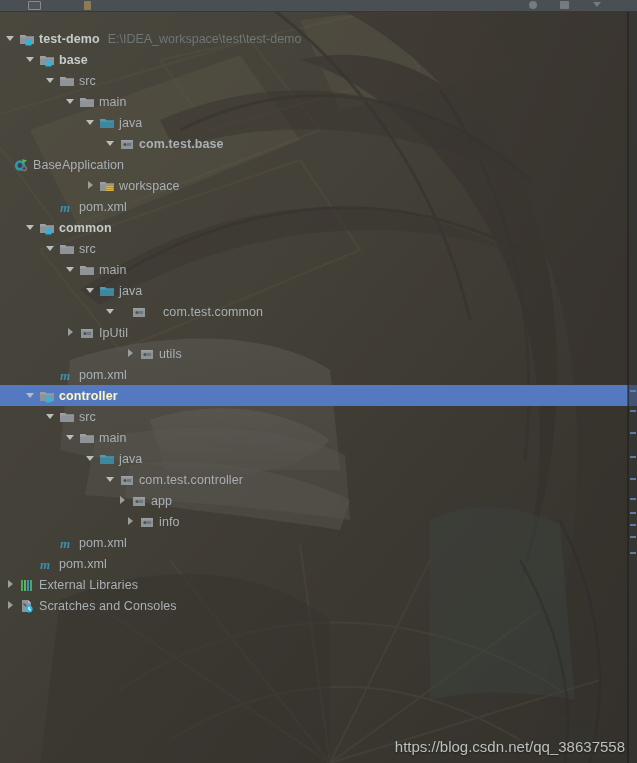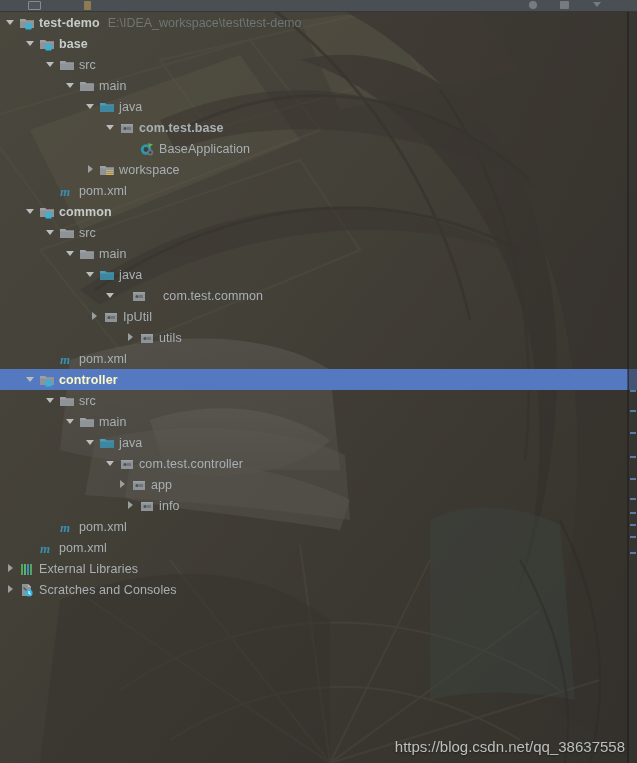--- a/index.html
+++ b/index.html
@@ -92,21 +92,21 @@
     top: 12px; bottom: 0;
     right: 9px;
     width: 1px;
     background: rgba(25,27,25,0.45);
     z-index: 24;
   }
 
   
   .tree {
     position: absolute;
-    top: 12px; left: 0; right: 0;
+    top: 28px; left: 0; right: 0;
     z-index: 10;
     font-size: 12.5px;
     color: #a9b0b4;
     user-select: none;
   }
   .row {
     position: relative;
     height: 21px;
     display: flex;
     align-items: center;
@@ -331,21 +331,21 @@
         <span class="icon">
           <svg width="16" height="16" viewBox="0 0 16 16">
             <path d="M2 4h12v9H2z" fill="#8d9396"></path>
             <path d="M2 4h12v1.5H2z" fill="#9aa0a3"></path>
             <circle cx="6" cy="8.5" r="1.6" fill="#4c5356"></circle>
             <rect x="8" y="7" width="4" height="3" fill="#6f7679"></rect>
           </svg>
         </span>
         <span class="label">com.test.base</span>
       </div>
-      <div class="row" style="padding-left: 126px;">
+      <div class="row" style="">
         <span class="arrow none"></span>
         <span class="icon">
           <svg width="16" height="16" viewBox="0 0 16 16">
             <circle cx="7" cy="8.5" r="5.2" fill="#2f97a8"></circle>
             <circle cx="7" cy="8.5" r="2.4" fill="#3b4043"></circle>
             <path d="M9 2.2 L14 3.2 L10.2 6.4 Z" fill="#62b54a"></path>
             <circle cx="11.2" cy="11.4" r="3" fill="#6b7275"></circle>
             <circle cx="11.2" cy="11.4" r="1.2" fill="#3b4043"></circle>
           </svg>
         </span>
@@ -421,21 +421,21 @@
         <span class="icon">
           <svg width="16" height="16" viewBox="0 0 16 16">
             <path d="M2 4h12v9H2z" fill="#8d9396"></path>
             <path d="M2 4h12v1.5H2z" fill="#9aa0a3"></path>
             <circle cx="6" cy="8.5" r="1.6" fill="#4c5356"></circle>
             <rect x="8" y="7" width="4" height="3" fill="#6f7679"></rect>
           </svg>
         </span>
         <span class="label">com.test.common</span>
       </div>
-      <div class="row" style="padding-left: 90px;">
+      <div class="row" style="padding-left: 66px;">
         <span class="arrow collapsed"></span>
         <span class="icon">
           <svg width="16" height="16" viewBox="0 0 16 16">
             <path d="M2 4h12v9H2z" fill="#8d9396"></path>
             <path d="M2 4h12v1.5H2z" fill="#9aa0a3"></path>
             <circle cx="6" cy="8.5" r="1.6" fill="#4c5356"></circle>
             <rect x="8" y="7" width="4" height="3" fill="#6f7679"></rect>
           </svg>
         </span>
         <span class="label">IpUtil</span>

